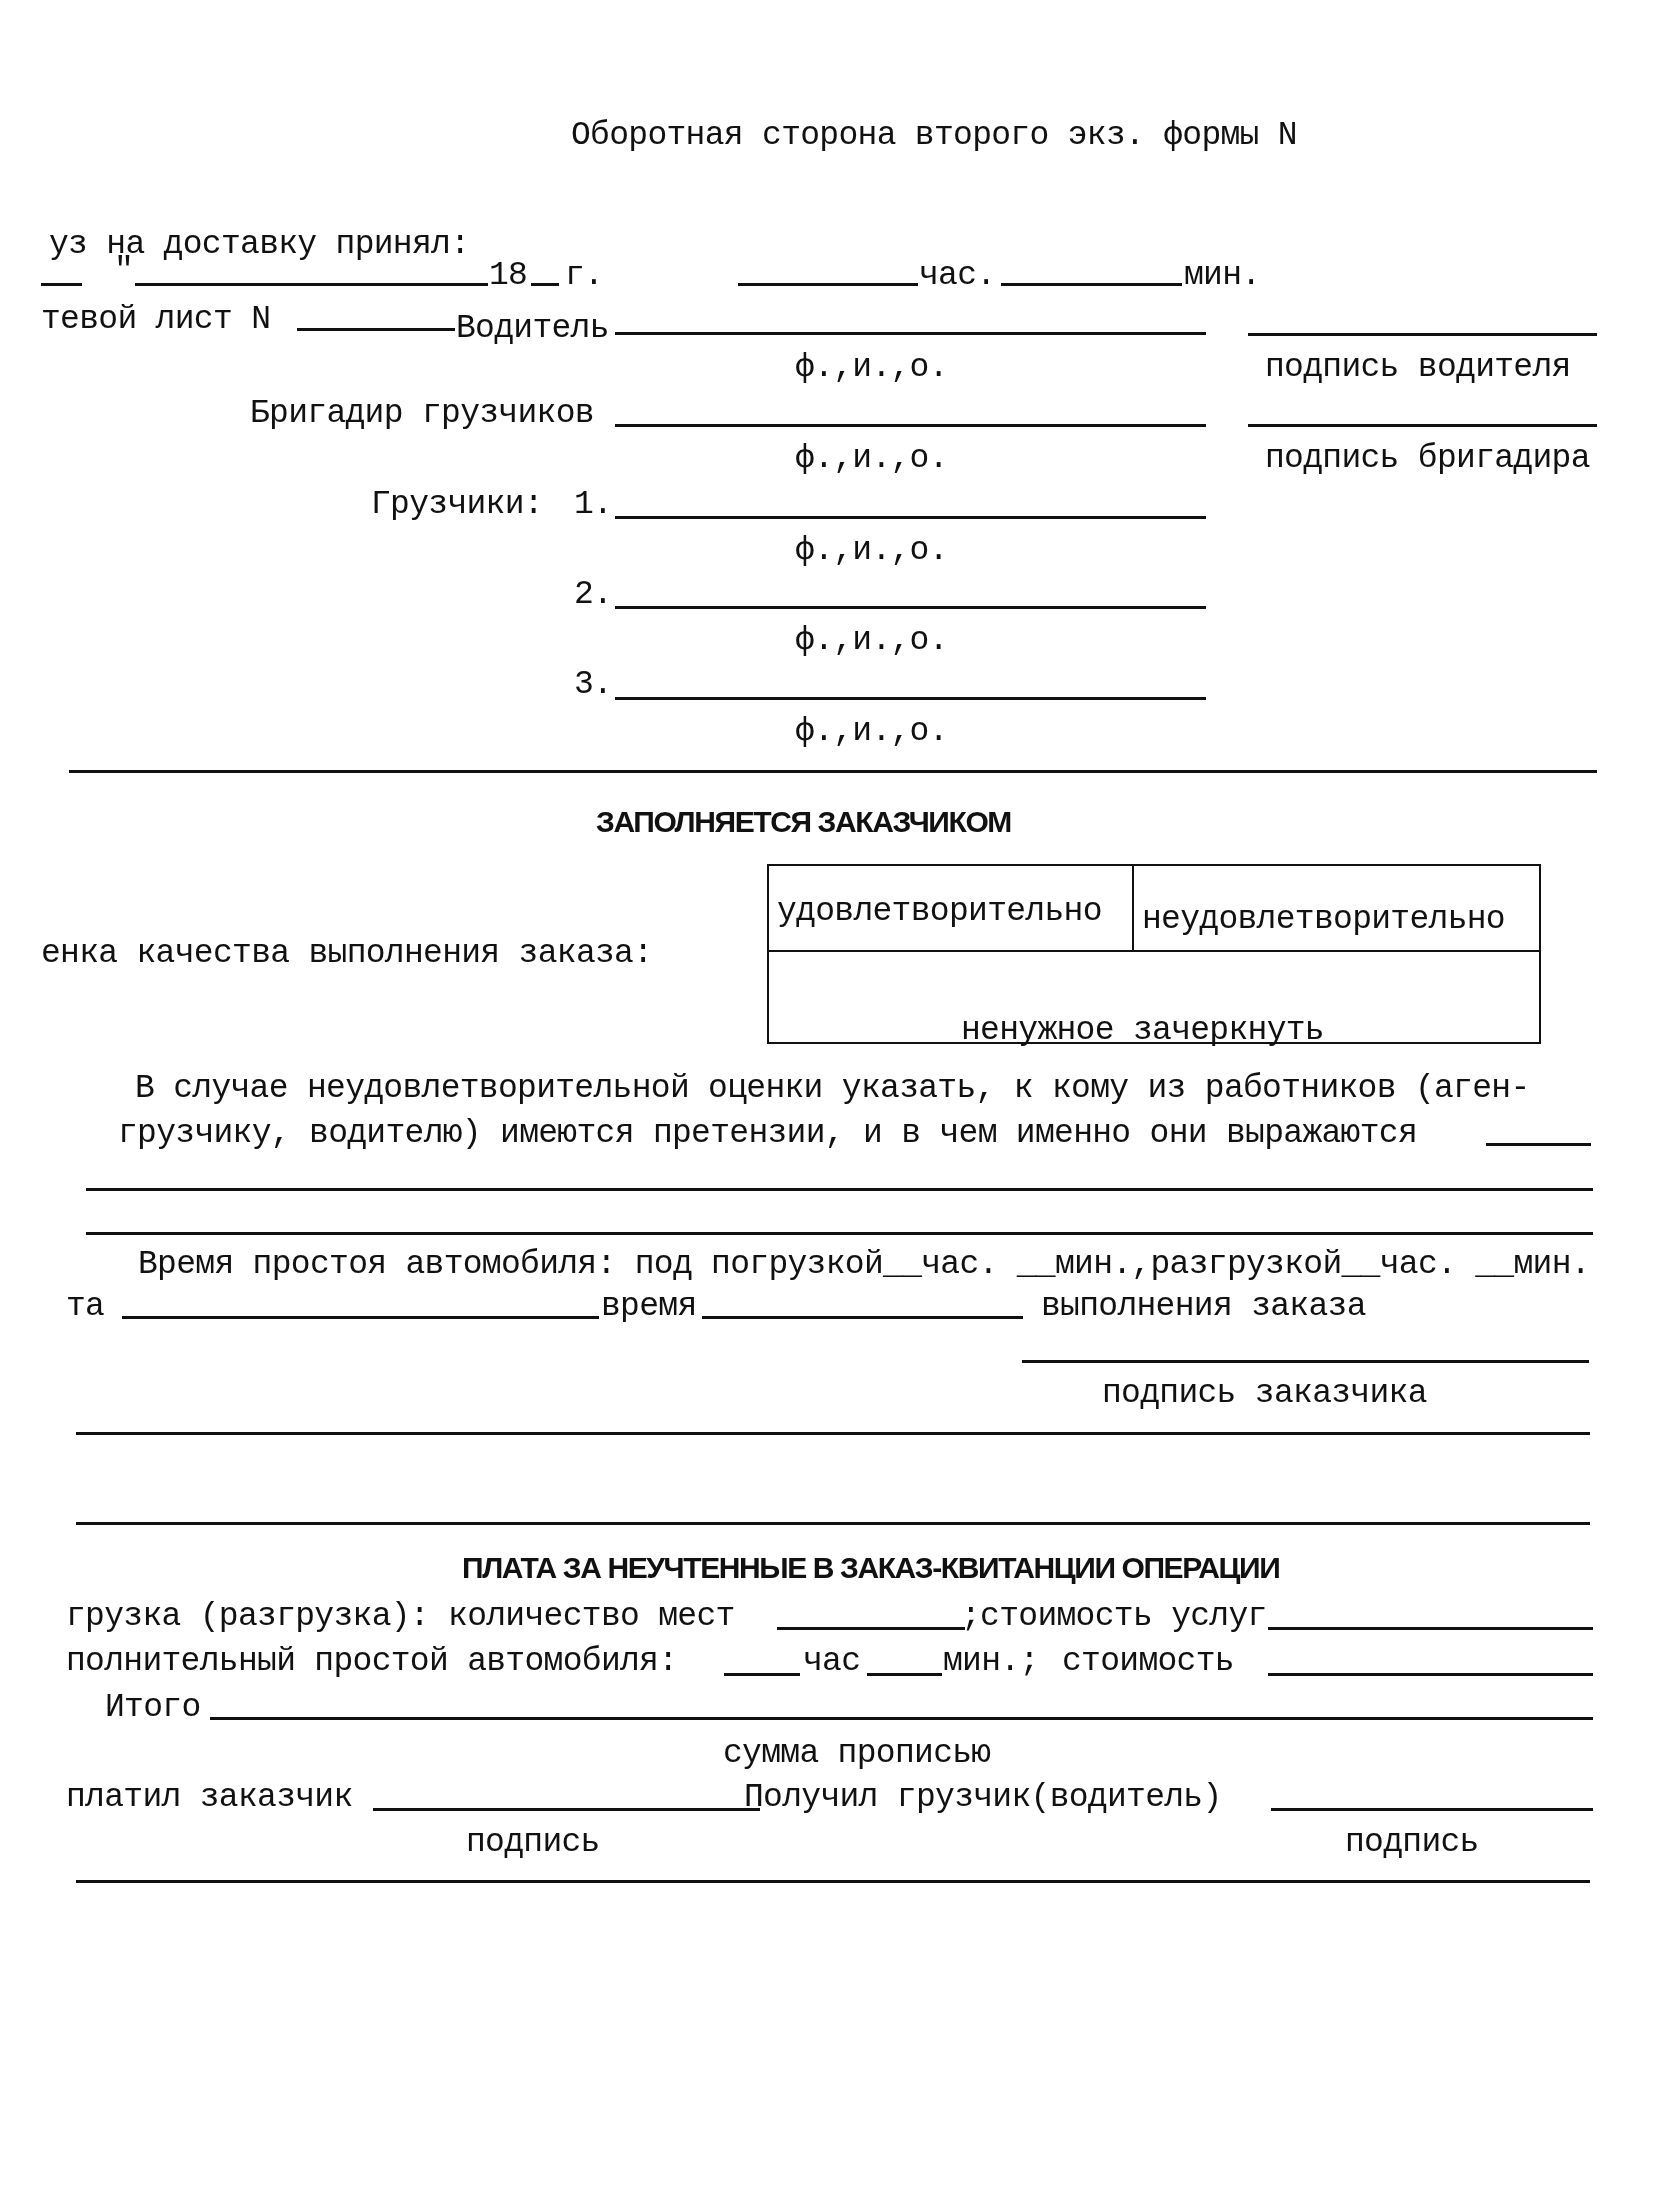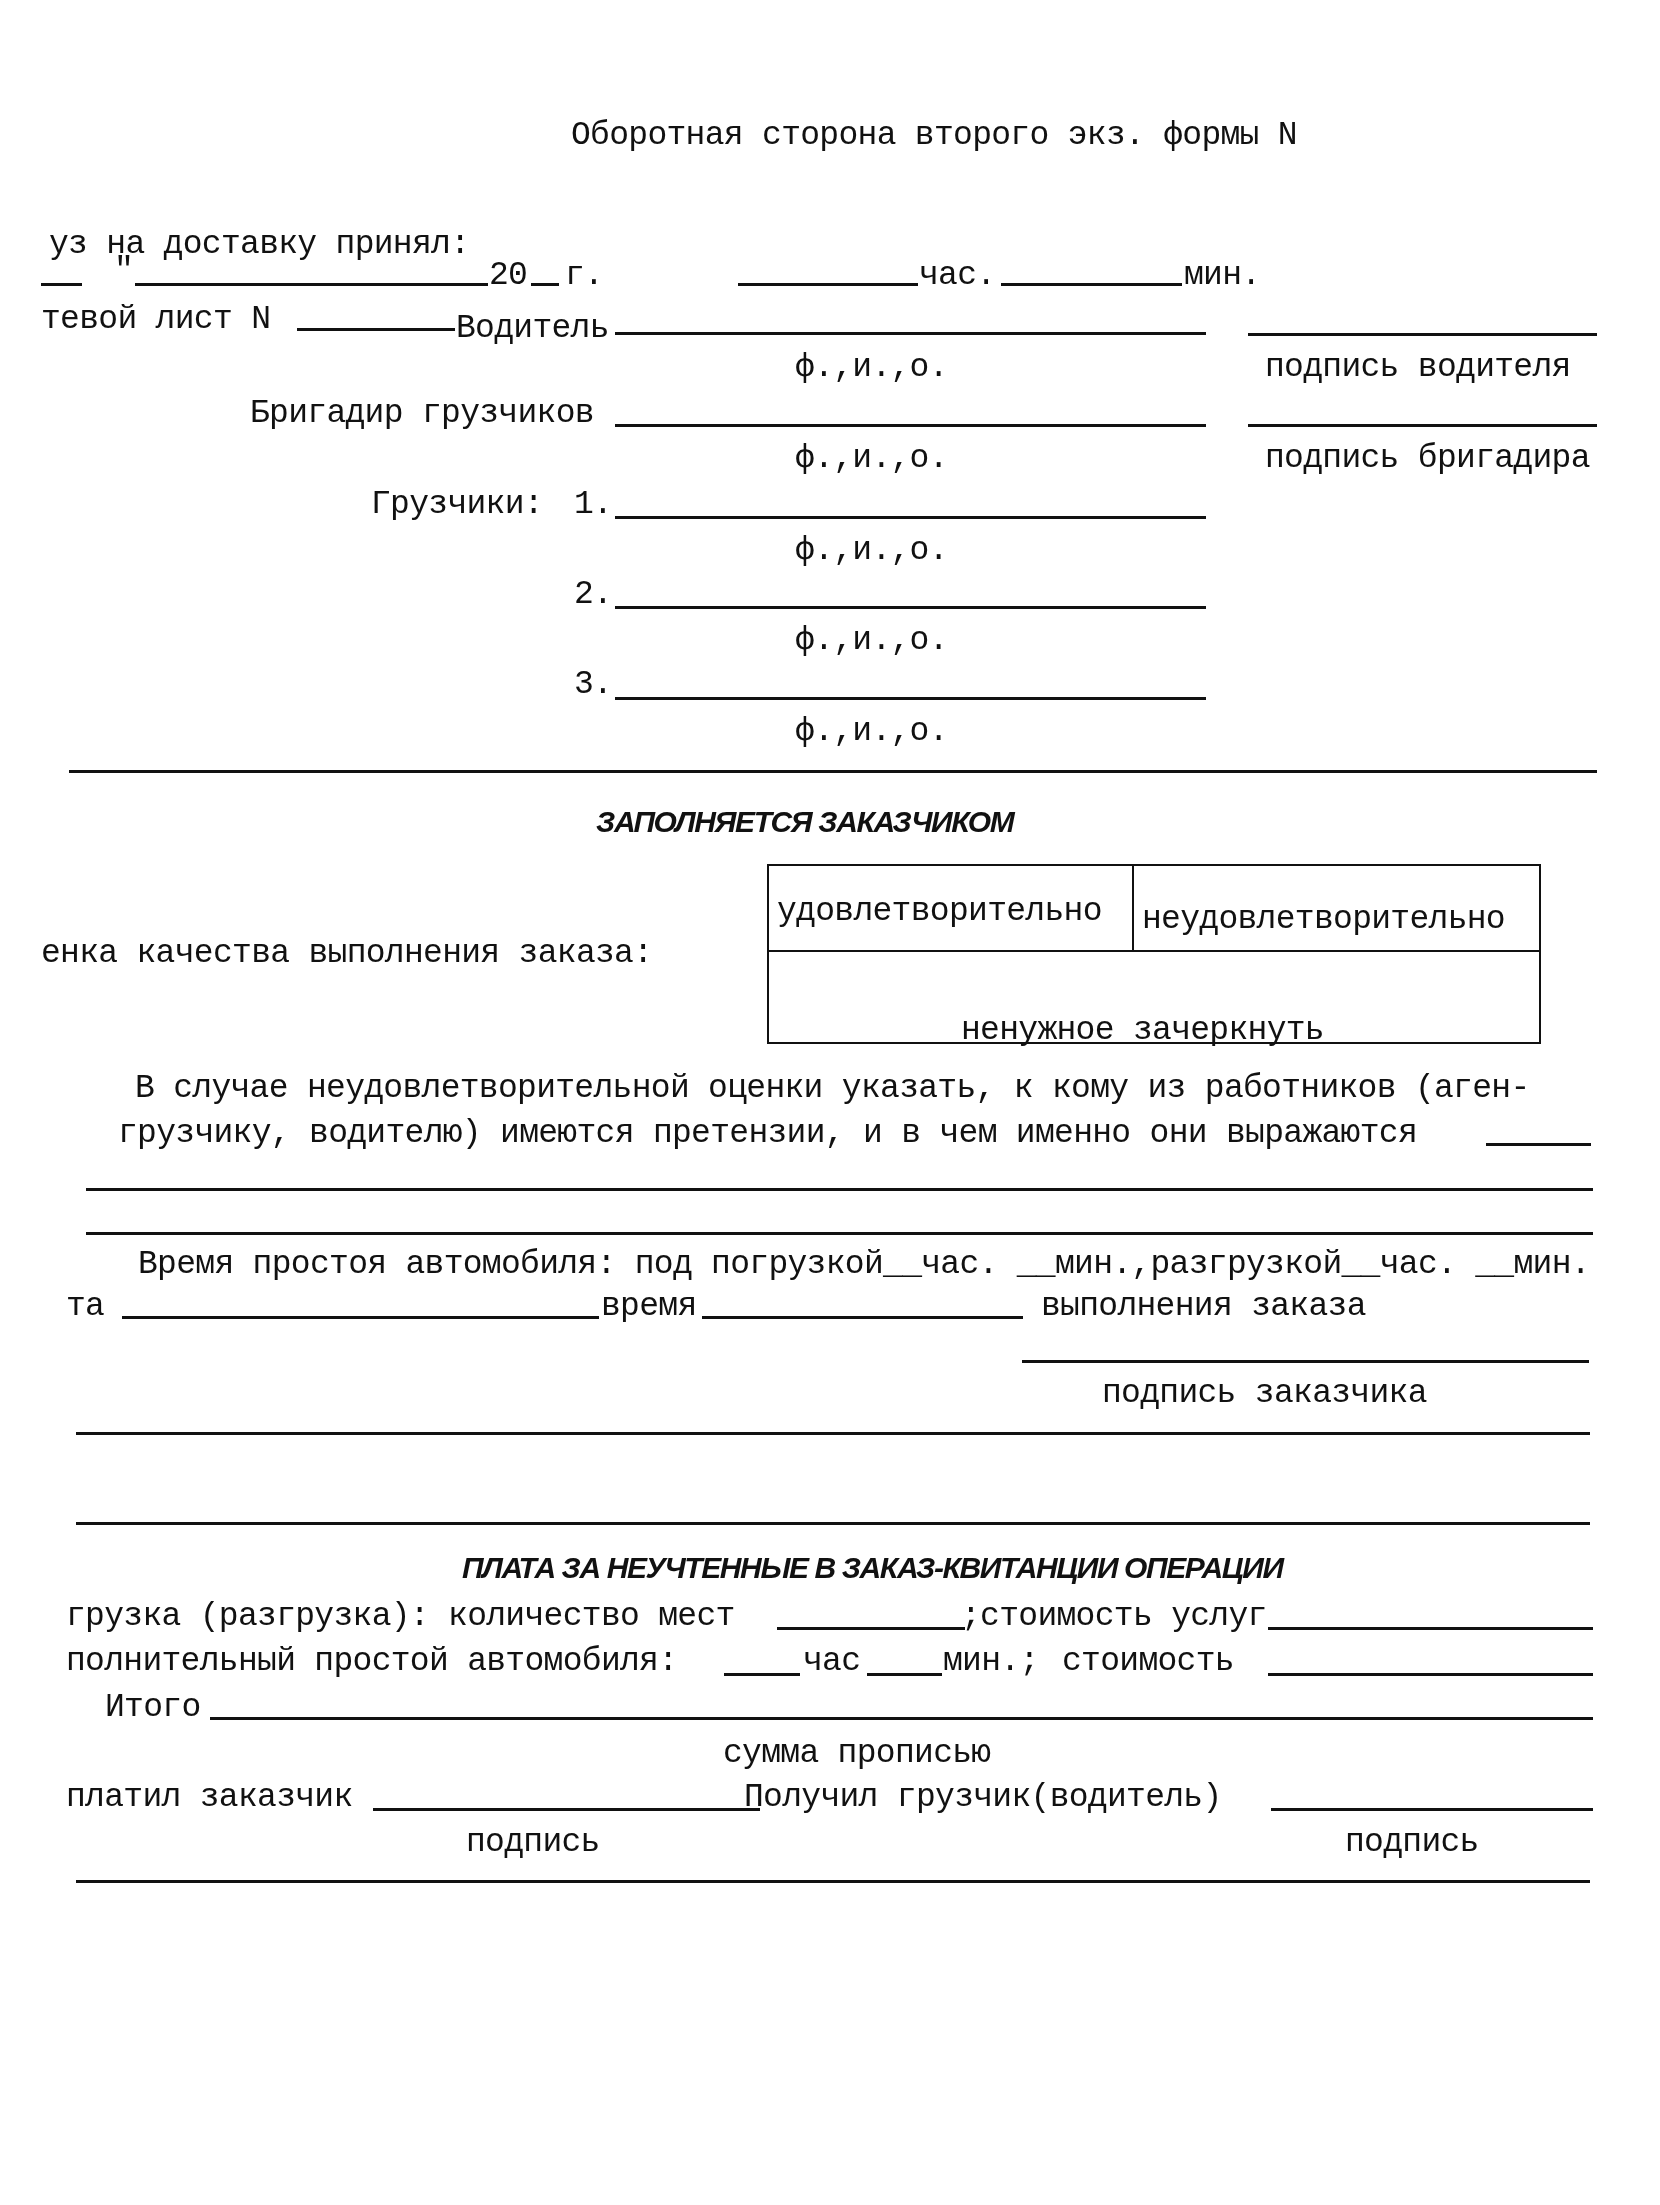--- a/index.html
+++ b/index.html
@@ -1,35 +1,35 @@
 <!DOCTYPE html>
 <html style="font-size:11px"><head>
 <meta charset="utf-8">
 <style>
   html, body { margin:0; padding:0; background:#ffffff; }
   body { width:1661px; height:2205px; position:relative; overflow:hidden;
          font-family:"Liberation Mono","DejaVu Sans Mono",monospace; color:#111; }
   .t { position:absolute; font-size:33px; line-height:1; white-space:pre; letter-spacing:-0.7px; }
-  .b { font-weight:bold; font-family:"Liberation Sans","DejaVu Sans",sans-serif; letter-spacing:-1.4px;font-style:italic; }
+  .b { font-weight:bold; font-family:"Liberation Sans","DejaVu Sans",sans-serif; letter-spacing:-1.4px; }
   .ln { position:absolute; height:2.8px; background:#111; }
   .thin { height:2.1px; }
   .vl { position:absolute; width:2.1px; background:#111; }
   .field { position:absolute; height:2.8px; background:#111; }
 </style>
 </head>
 <body>
 
 <div class="t" style="left:552px;top:119px;margin-left:19px;">Оборотная сторона второго экз. формы N</div>
 
 <div class="t" style="left:41px;top:228px;margin-left:8px;">уз на доставку принял:</div>
 
 <div class="field" style="left:41px;top:283px;width:41px;"></div>
 <div class="t" style="left:114px;top:254px;">"</div>
 <div class="field" style="left:135px;top:283px;width:353px;"></div>
-<div class="t" style="left:489px;top:259px;">20</div>
+<div class="t" style="left:489px;top:259px;">18</div>
 <div class="field" style="left:531px;top:283px;width:28px;"></div>
 <div class="t" style="left:565px;top:259px;">г.</div>
 <div class="field" style="left:738px;top:283px;width:180px;"></div>
 <div class="t" style="left:919px;top:259px;">час.</div>
 <div class="field" style="left:1001px;top:283px;width:181px;"></div>
 <div class="t" style="left:1184px;top:259px;">мин.</div>
 
 <div class="t" style="left:41px;top:303px;">тевой лист N</div>
 <div class="field" style="left:297px;top:328px;width:158px;"></div>
 <div class="t" style="left:456px;top:312px;">Водитель</div>

